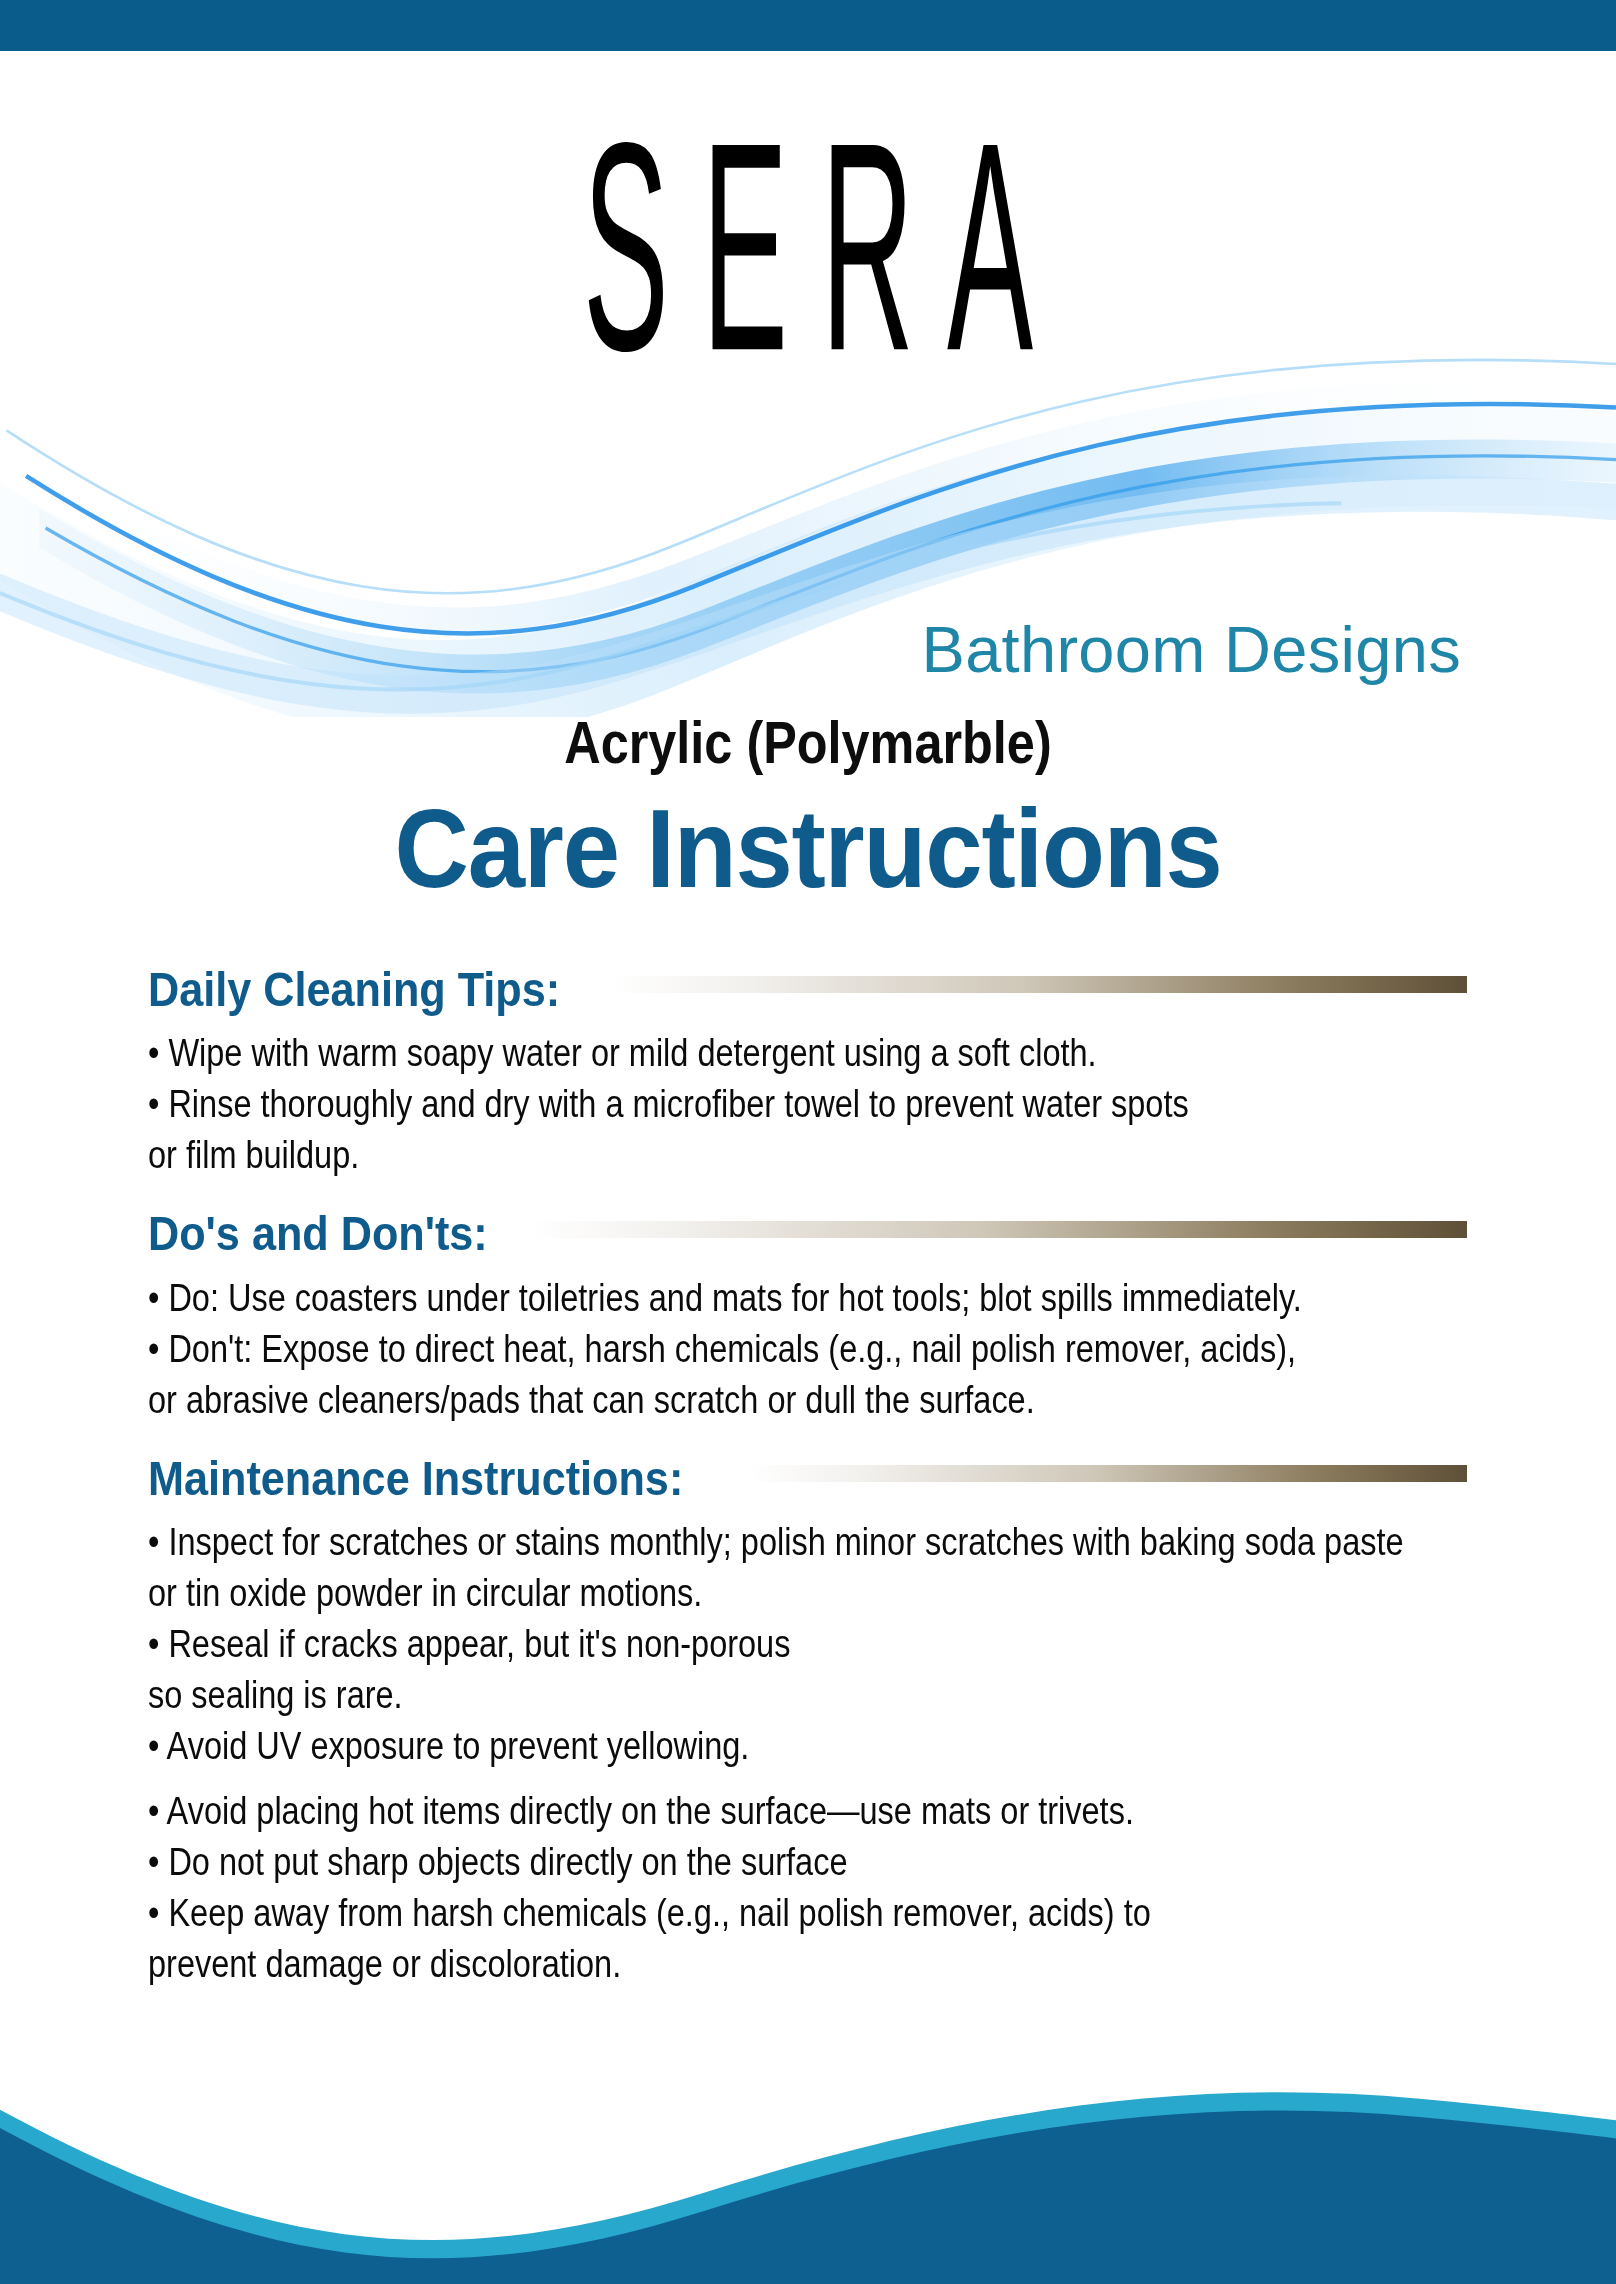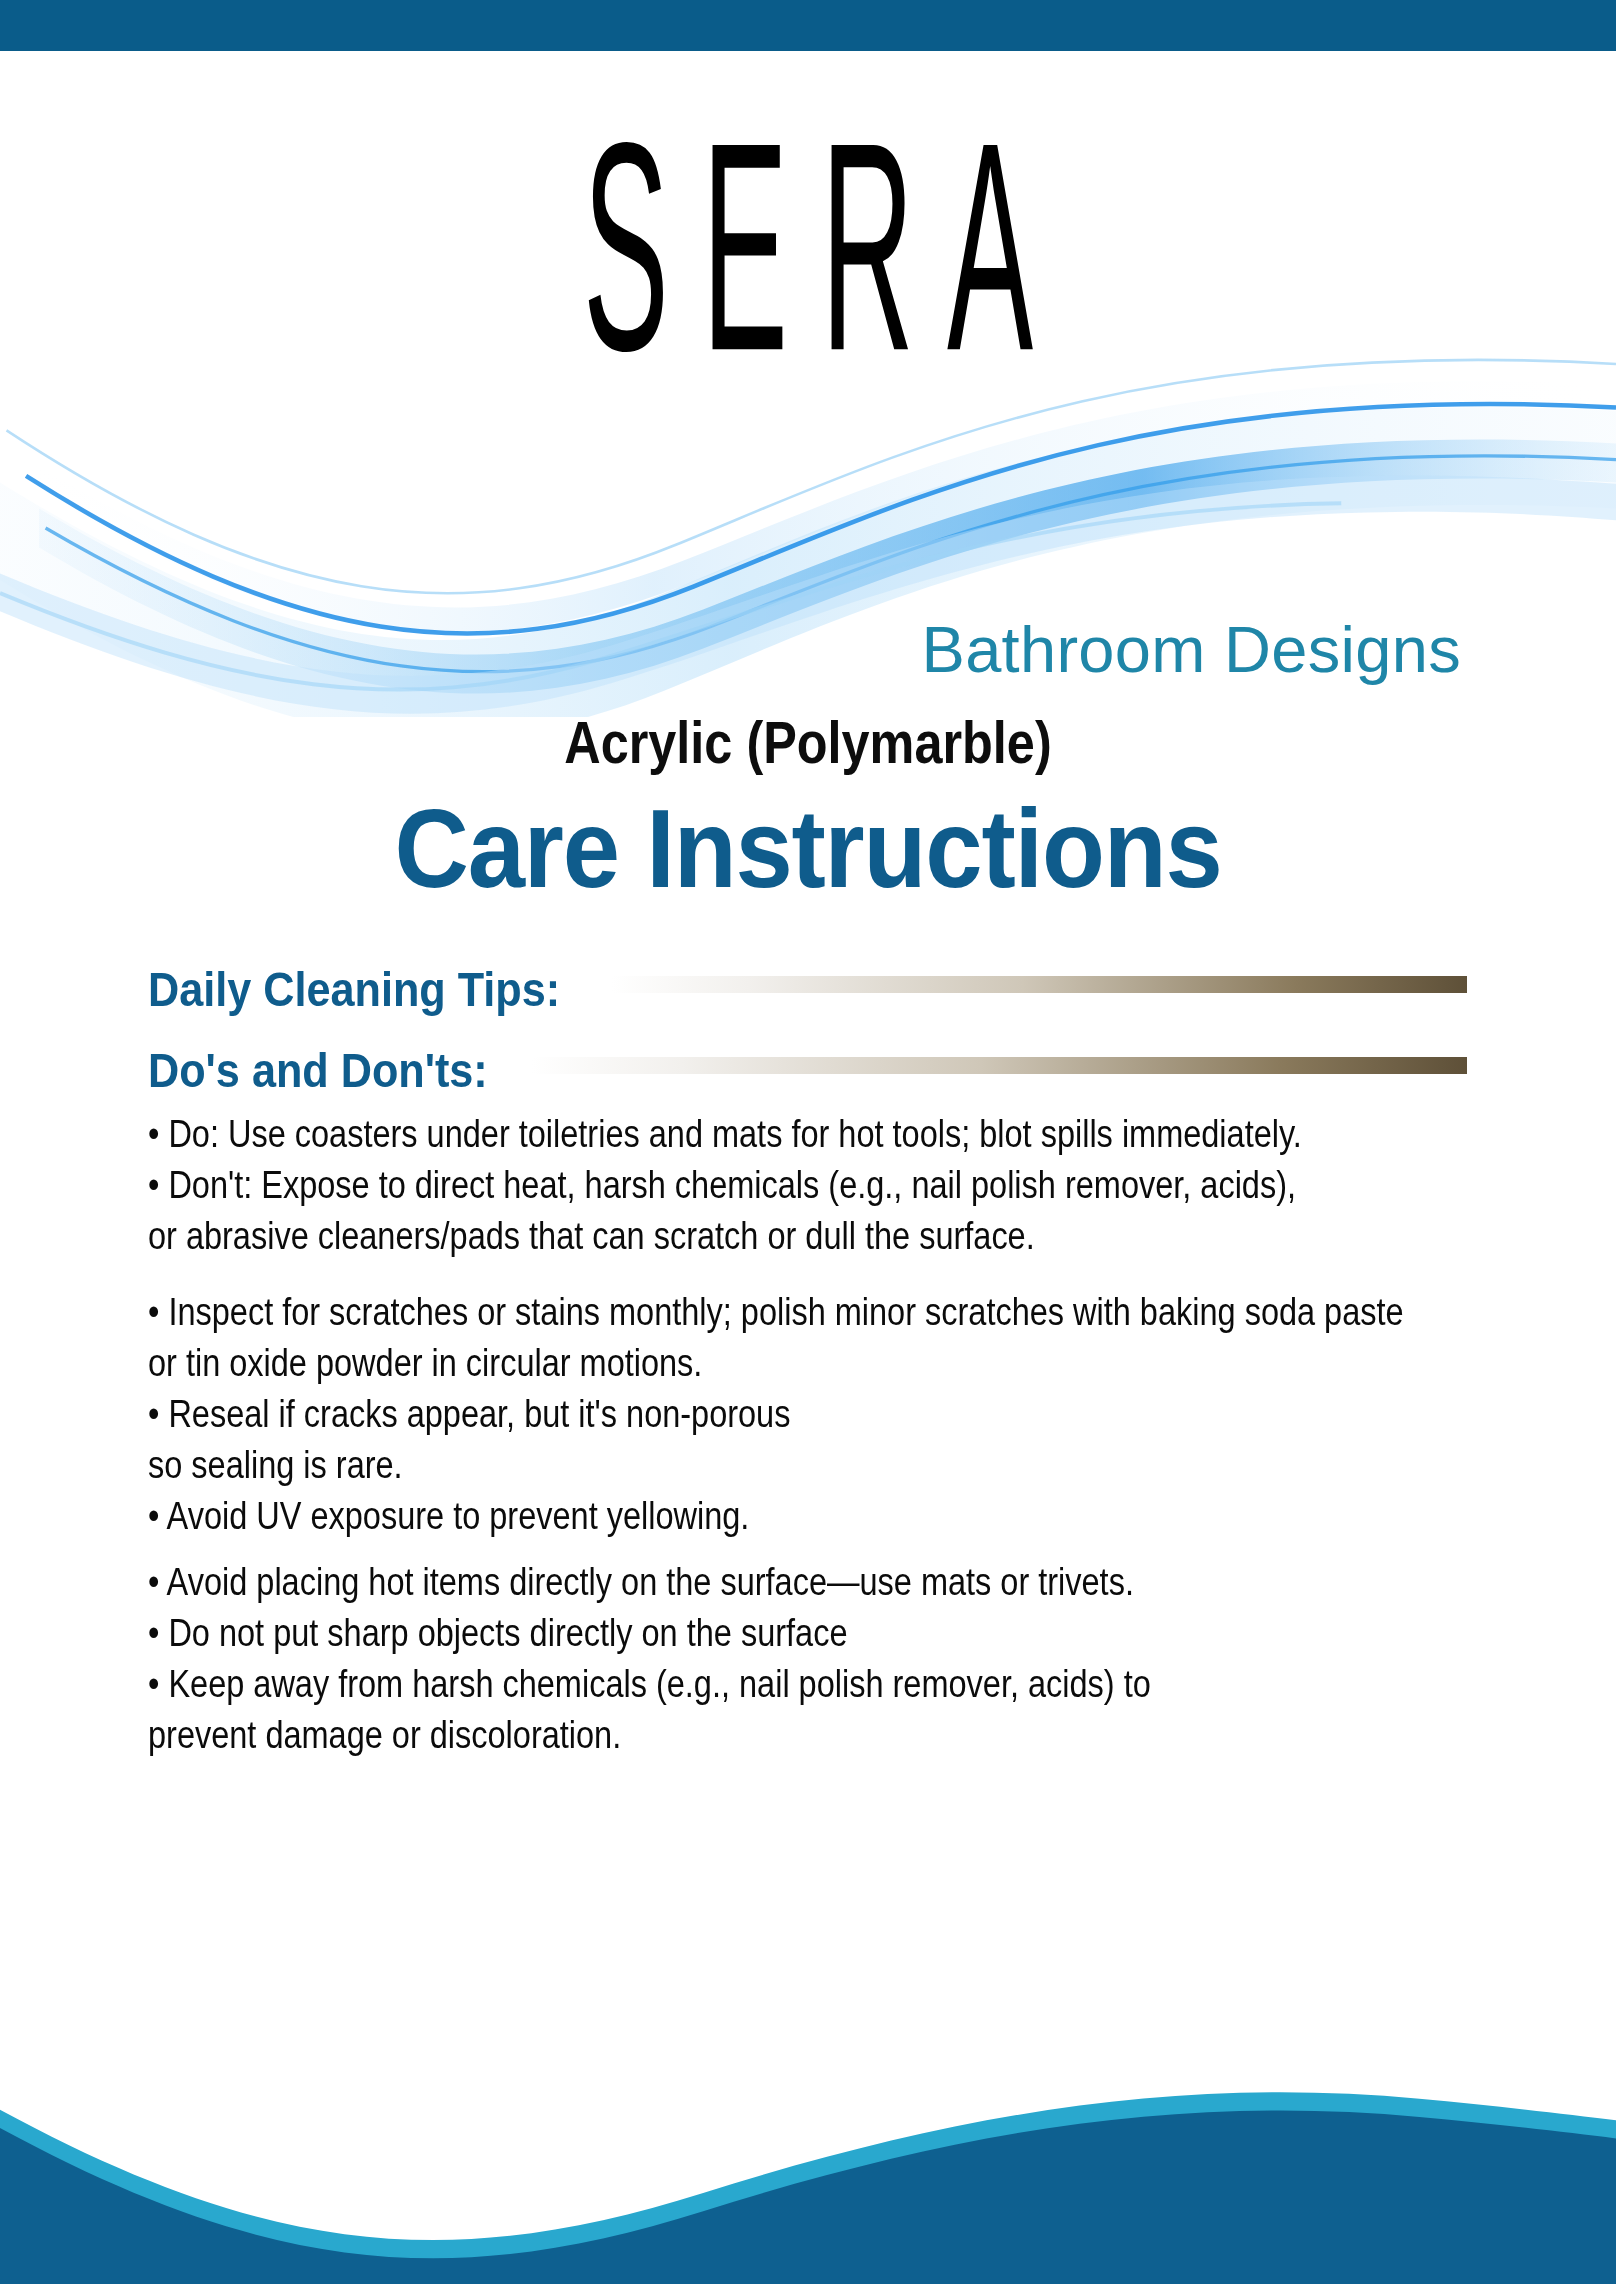--- a/index.html
+++ b/index.html
@@ -211,35 +211,44 @@
 <div class="subtitle">Acrylic (Polymarble)</div>
 <div class="main-title">Care Instructions</div>
 
 <div class="content">
 
   <div class="section sec-daily">
     <div class="section-head">
       <div class="section-head-text">Daily Cleaning Tips:</div>
       <div class="section-head-rule"></div>
     </div>
+    <div class="bullets">
+      <div class="bullet-line">• Wipe with warm soapy water or mild detergent using a soft cloth.</div>
+      <div class="bullet-line">• Rinse thoroughly and dry with a microfiber towel to prevent water spots</div>
+      <div class="bullet-line cont">or film buildup.</div>
+    </div>
   </div>
 
   <div class="section sec-dos">
     <div class="section-head">
       <div class="section-head-text">Do's and Don'ts:</div>
       <div class="section-head-rule"></div>
     </div>
     <div class="bullets">
       <div class="bullet-line">• Do: Use coasters under toiletries and mats for hot tools; blot spills immediately.</div>
       <div class="bullet-line">• Don't: Expose to direct heat, harsh chemicals (e.g., nail polish remover, acids),</div>
       <div class="bullet-line cont">or abrasive cleaners/pads that can scratch or dull the surface.</div>
     </div>
   </div>
 
   <div class="section sec-maint">
+    <div class="section-head">
+      <div class="section-head-text">Maintenance Instructions:</div>
+      <div class="section-head-rule"></div>
+    </div>
     <div class="bullets">
       <div class="bullet-line">• Inspect for scratches or stains monthly; polish minor scratches with baking soda paste</div>
       <div class="bullet-line cont">or tin oxide powder in circular motions.</div>
       <div class="bullet-line">• Reseal if cracks appear, but it's non-porous</div>
       <div class="bullet-line cont">so sealing is rare.</div>
       <div class="bullet-line">• Avoid UV exposure to prevent yellowing.</div>
     </div>
   </div>
 
   <div class="section sec-prevent">

